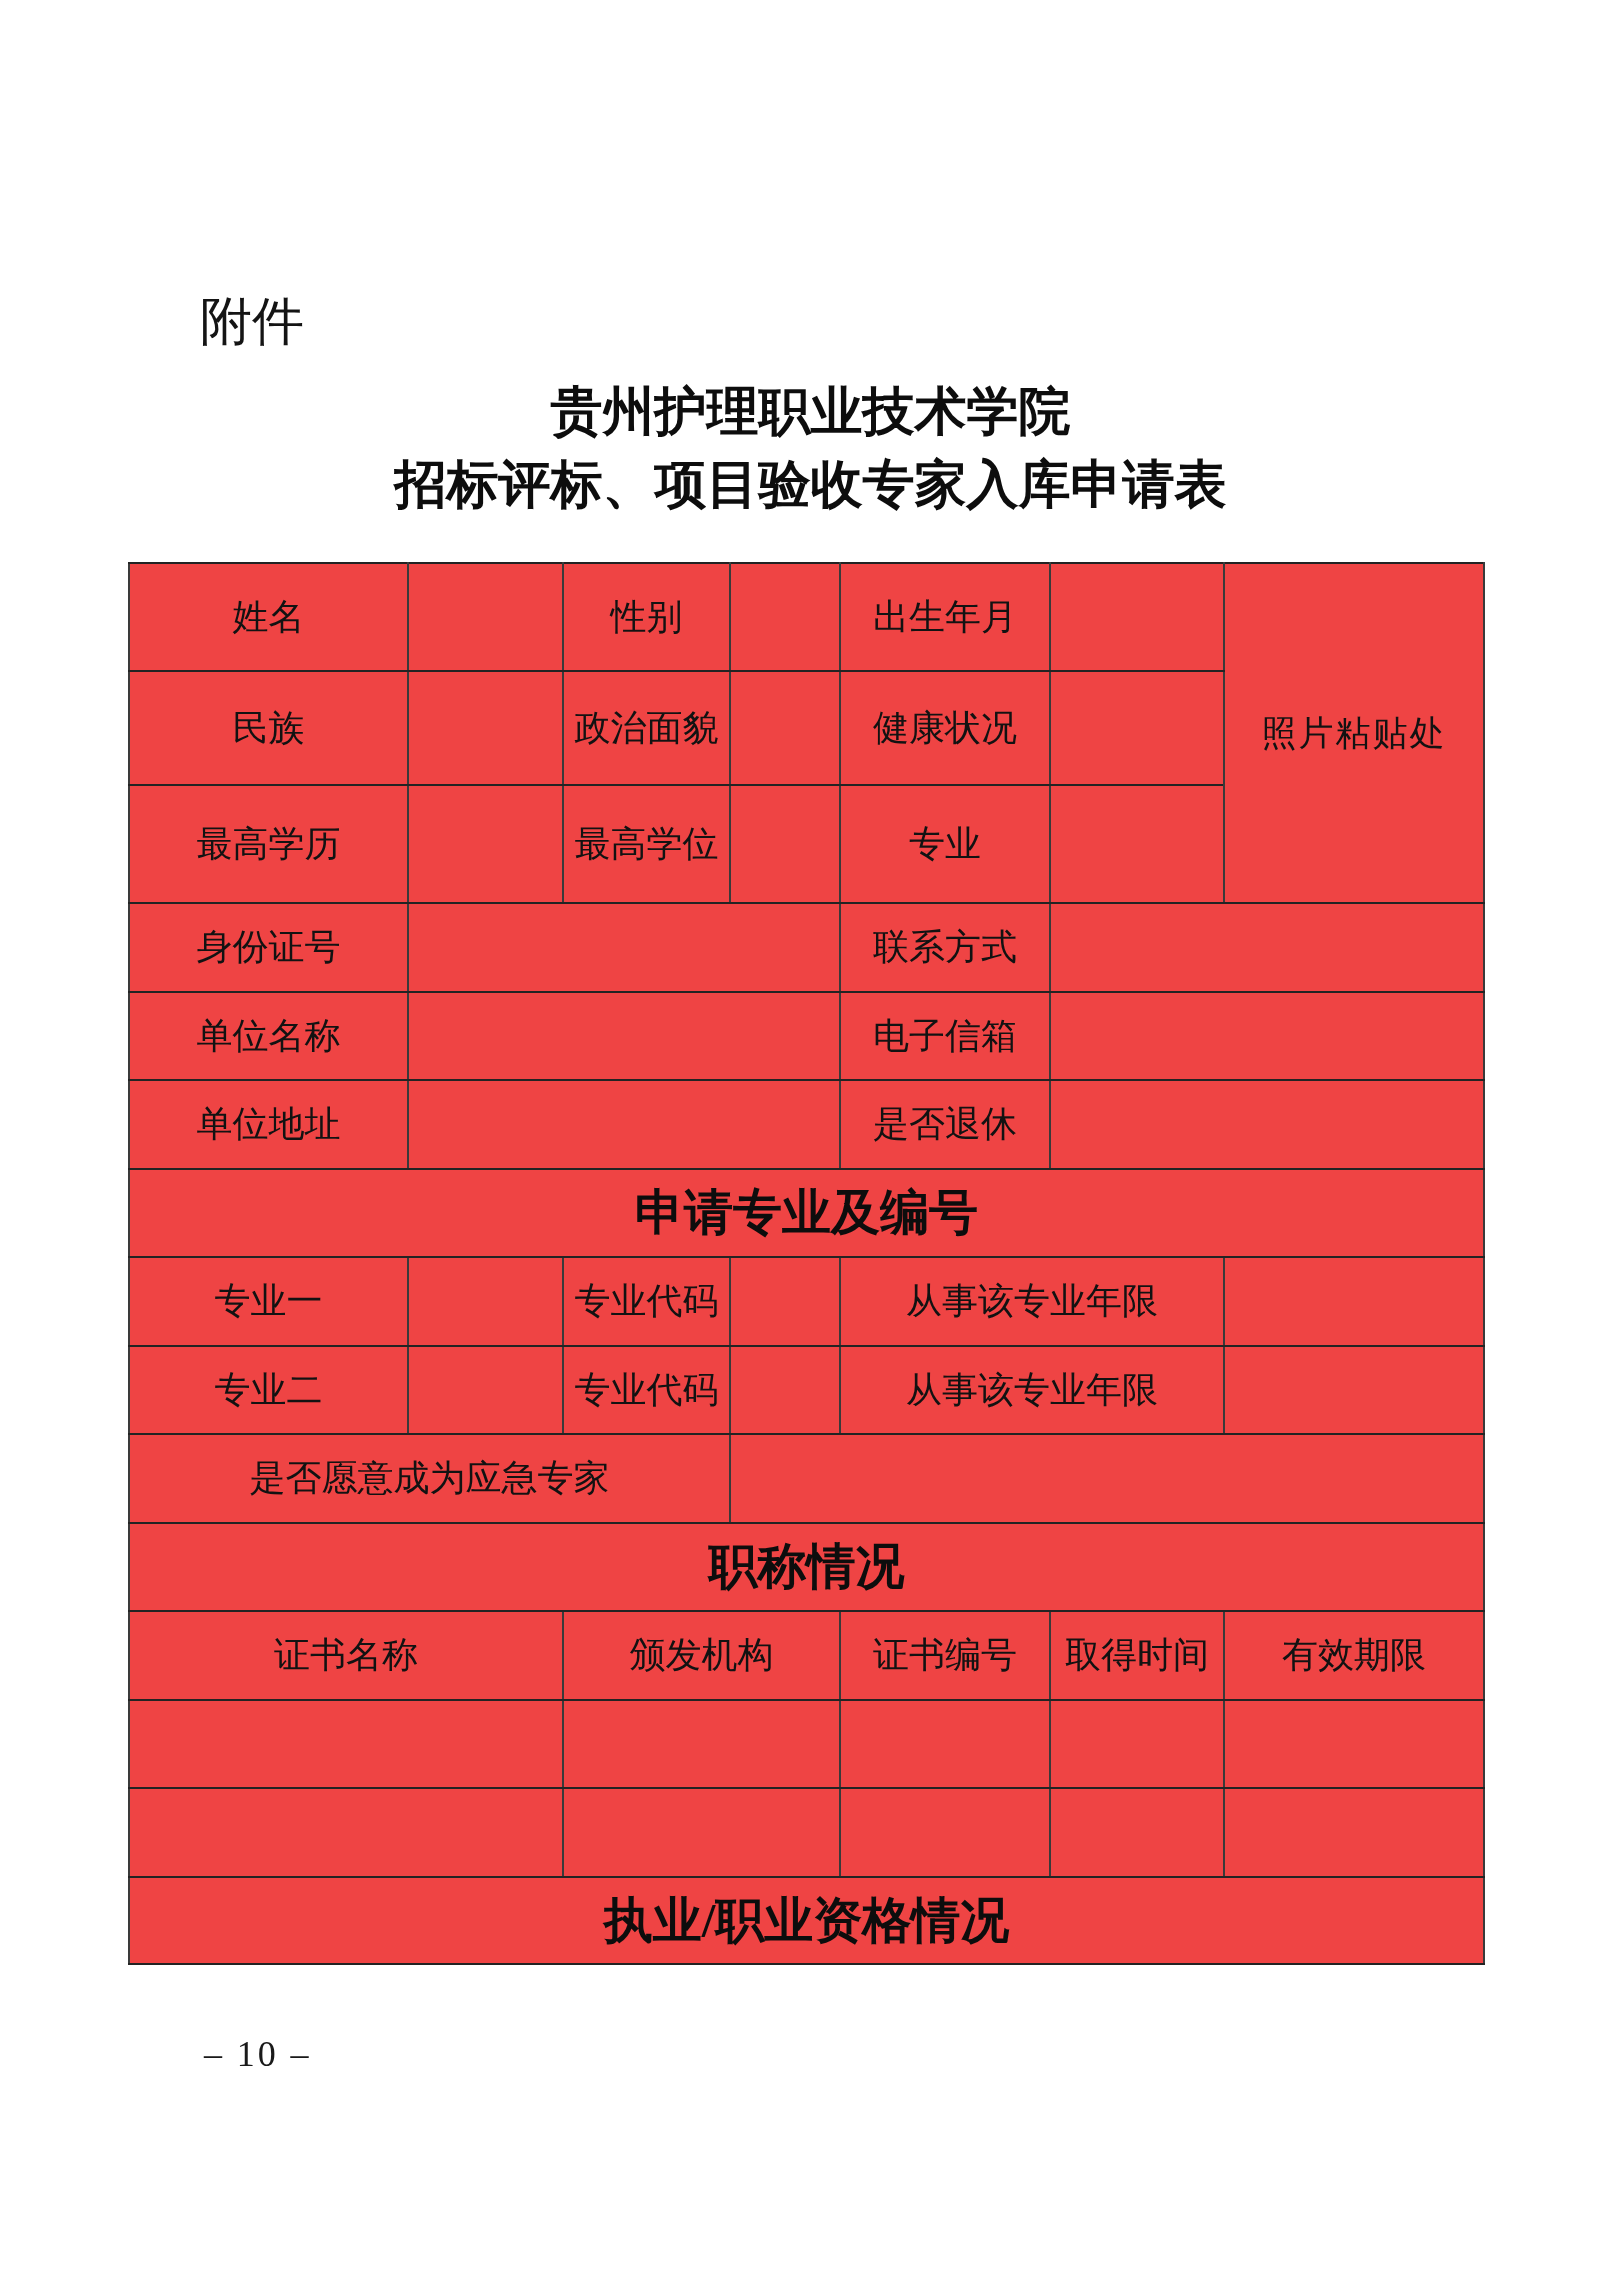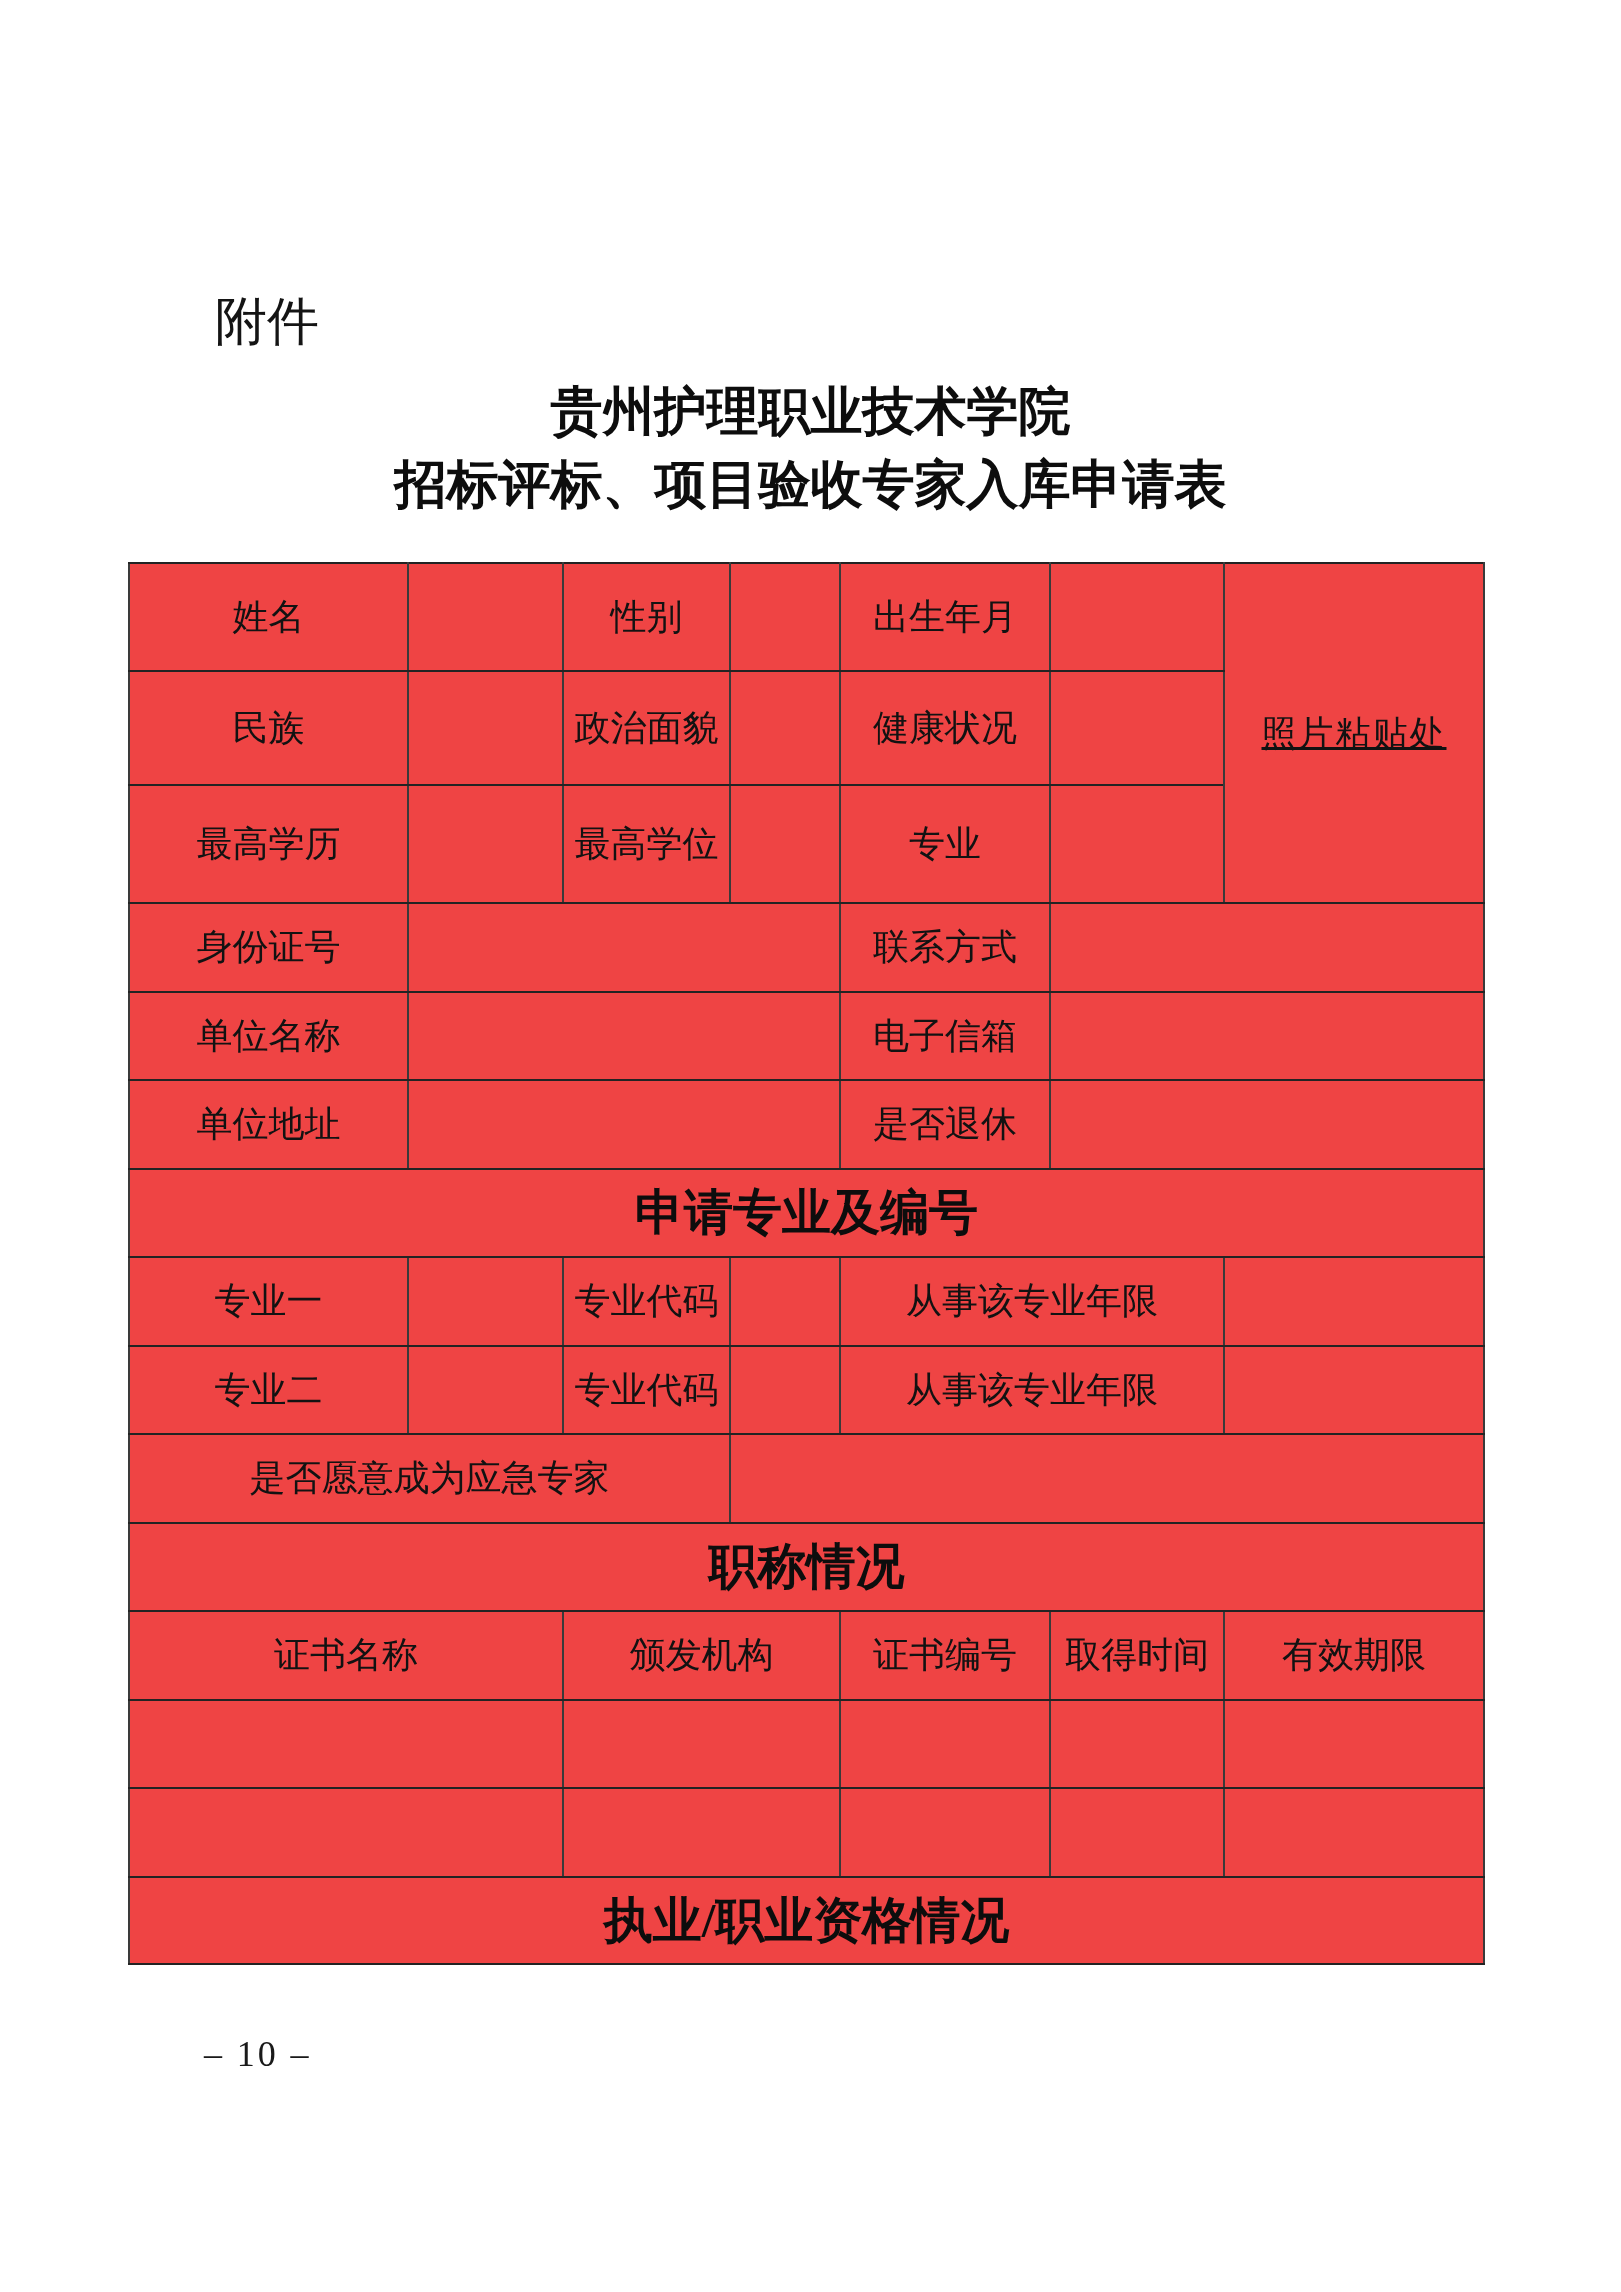--- a/index.html
+++ b/index.html
@@ -7,21 +7,21 @@
   body {
     width: 1621px; height: 2293px;
     background: #ffffff;
     position: relative;
     font-family: "Liberation Serif", "DejaVu Serif", serif;
     color: #111111;
   }
   .page { position: absolute; inset: 0; width: 1621px; height: 2293px; background: #ffffff; }
 
   .attachment {
-    position: absolute; left: 215px; top: 294px;
+    position: absolute; left: 200px; top: 294px;
     font-family: "Liberation Sans", "DejaVu Sans", sans-serif;
     font-size: 52px; line-height: 1.05; color: #141414;
   }
   .title-line {
     position: absolute; left: 0; width: 1621px;
     text-align: center;
     font-family: "Liberation Serif", "DejaVu Serif", serif;
     font-weight: 700; font-size: 52px; line-height: 1.05; color: #0d0d0d;
     white-space: nowrap;
   }
@@ -41,21 +41,21 @@
     border-bottom: 2.9px solid #232323;
     padding: 0;
     text-align: center; vertical-align: middle;
     font-family: "Liberation Serif", "DejaVu Serif", serif;
     font-size: 36px; color: #121212;
     overflow: hidden;
   }
   table.form td.sect {
     font-weight: 700; font-size: 49px; color: #0d0d0d;
   }
-  table.form td.photo-cell { letter-spacing: 2px; font-size: 35px; text-decoration: underline; }
+  table.form td.photo-cell { letter-spacing: 2px; font-size: 35px; }
 
   .page-number {
     position: absolute; left: 204px; top: 2033px;
     font-family: "Liberation Serif", "DejaVu Serif", serif;
     font-size: 36px; letter-spacing: 2.9px; color: #1a1a1a;
     white-space: nowrap;
   }
 </style>
 </head>
 <body>

